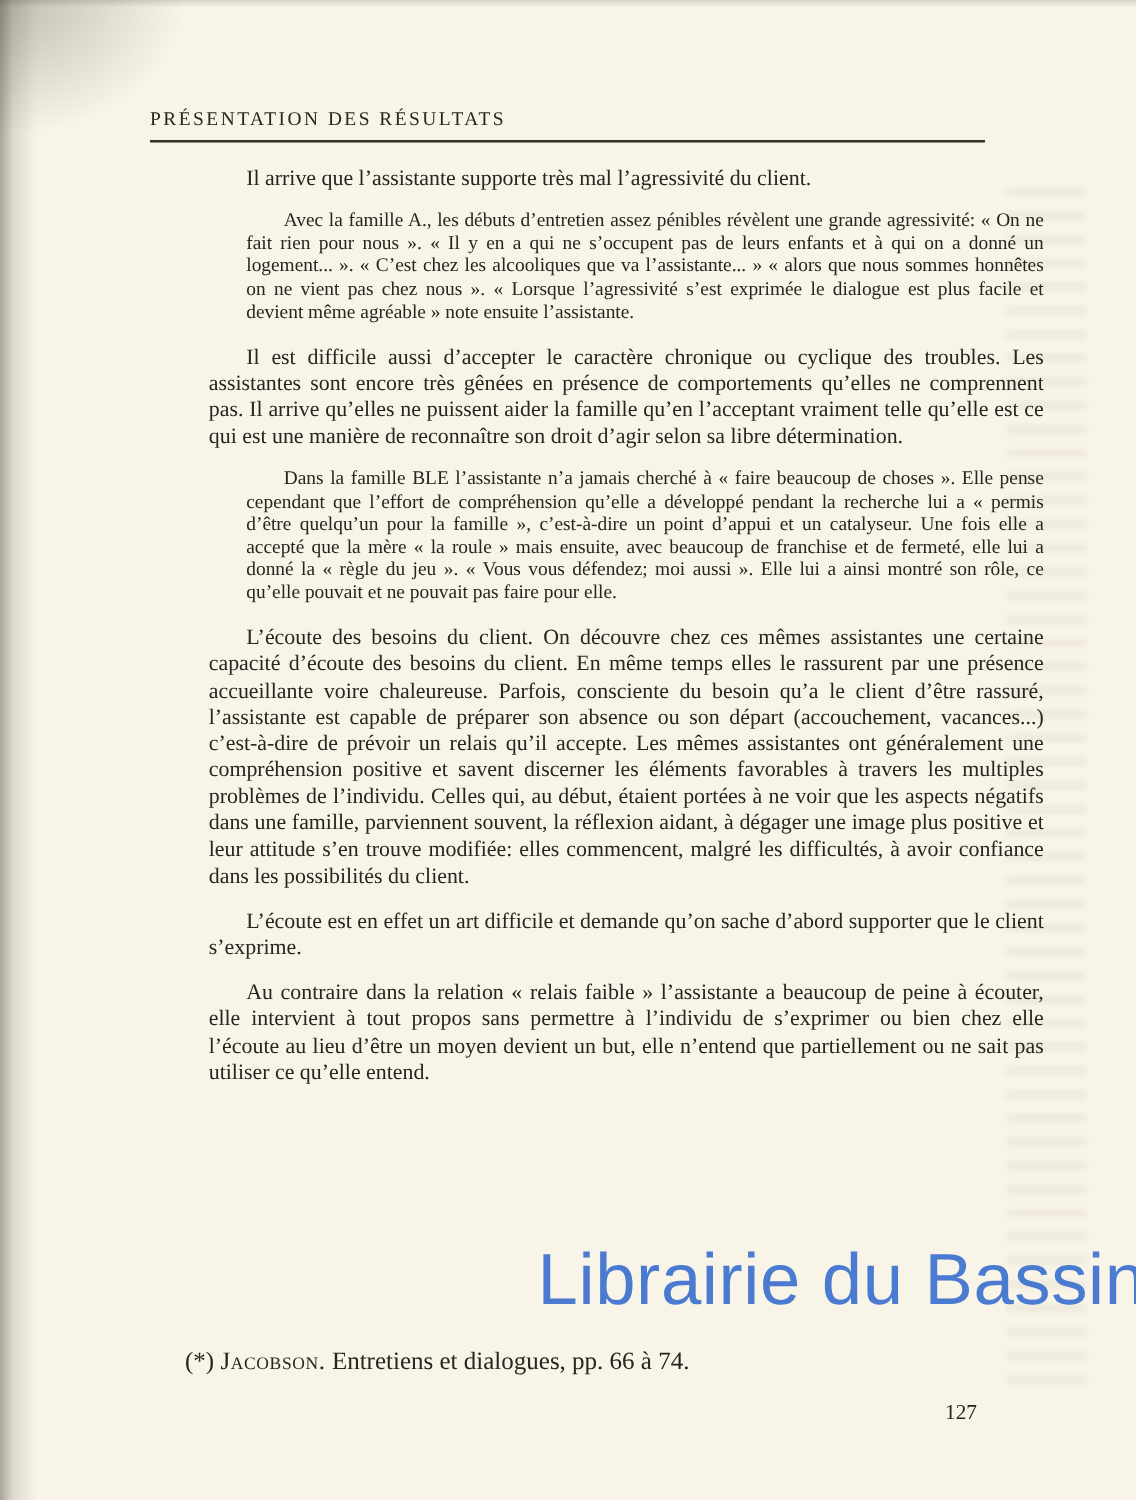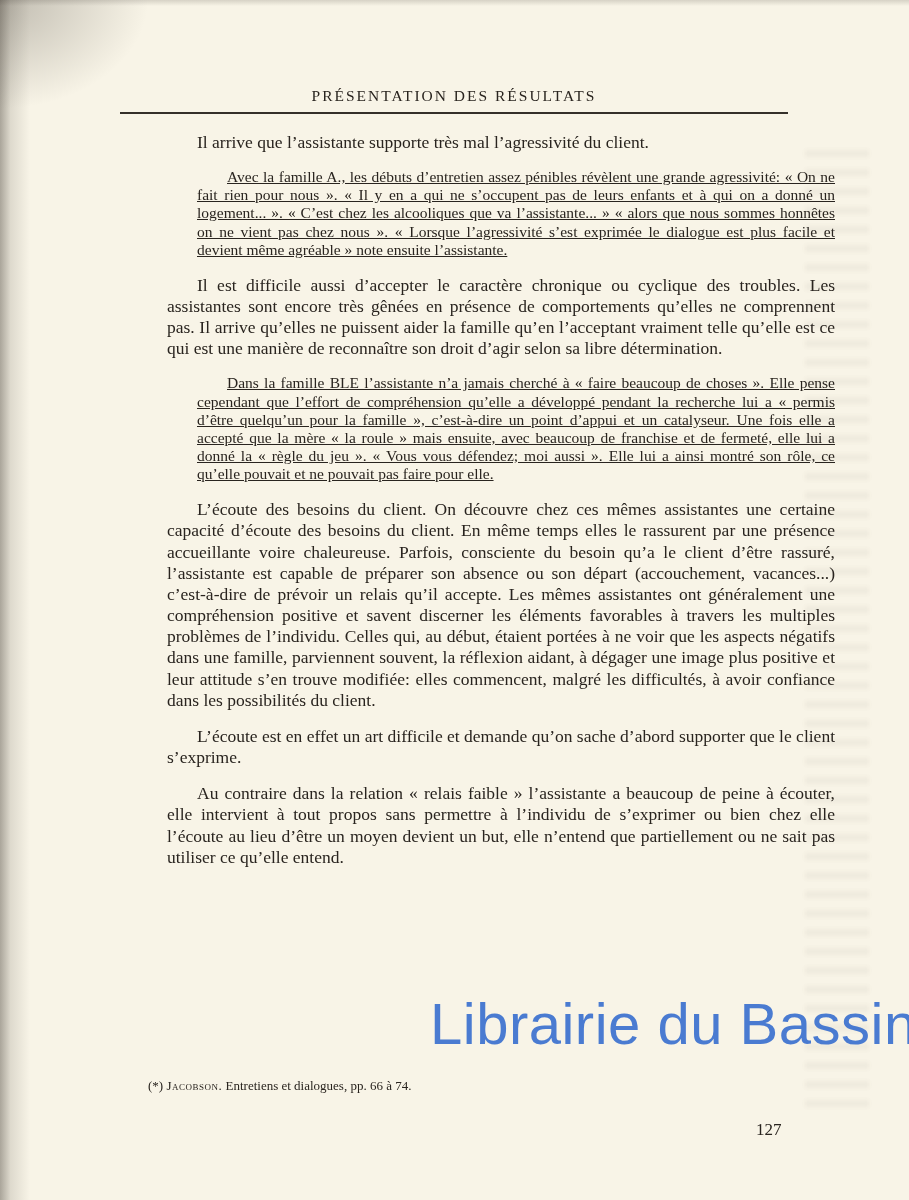--- a/index.html
+++ b/index.html
@@ -32,47 +32,45 @@
   .bleed {
     position:absolute; right:40px; top:150px; height:960px; width:64px;
     background:repeating-linear-gradient(to bottom,
       rgba(115,104,88,0.10) 0 7px, rgba(115,104,88,0) 7px 19px);
     filter:blur(2px);
     opacity:0.7;
     pointer-events:none;
   }
   .header-title {
     position:absolute; top:87px; left:120px; width:668px;
-    text-align:center;
     font-size:15.5px; letter-spacing:2px;
     white-space:nowrap;
   }
   .header-rule {
     position:absolute; top:112px; left:120px; width:668px; height:2px;
     background:#35302a;
   }
   .text {
     position:absolute; top:132px; left:121px; width:668px; height:945px;
     overflow:hidden;
     text-align:justify;
     font-size:17.5px; line-height:1.21;margin-left:46px;
   }
   .text p { margin:0 0 15px 0; }
   .para { text-indent:30px; }
   .quote {
     margin-left:30px !important;
     font-size:15.5px; line-height:1.17;
     text-indent:30px;
     margin-bottom:16px !important;
-    text-decoration:underline;
   }
   .lead { font-weight:normal; }
   .footnote {
     position:absolute; left:148px; top:1078px; width:620px;
-    font-size:13px;
+    font-size:20px;
   }
   .footnote .smallcaps { font-variant:small-caps; letter-spacing:0.5px; }
   .page-number {
     position:absolute; left:756px; top:1120px;
     font-size:17px;
   }
   .watermark {
     position:absolute; left:430px; top:990px;
     font-family:"Liberation Sans", sans-serif;
     font-size:58px; font-weight:400;

